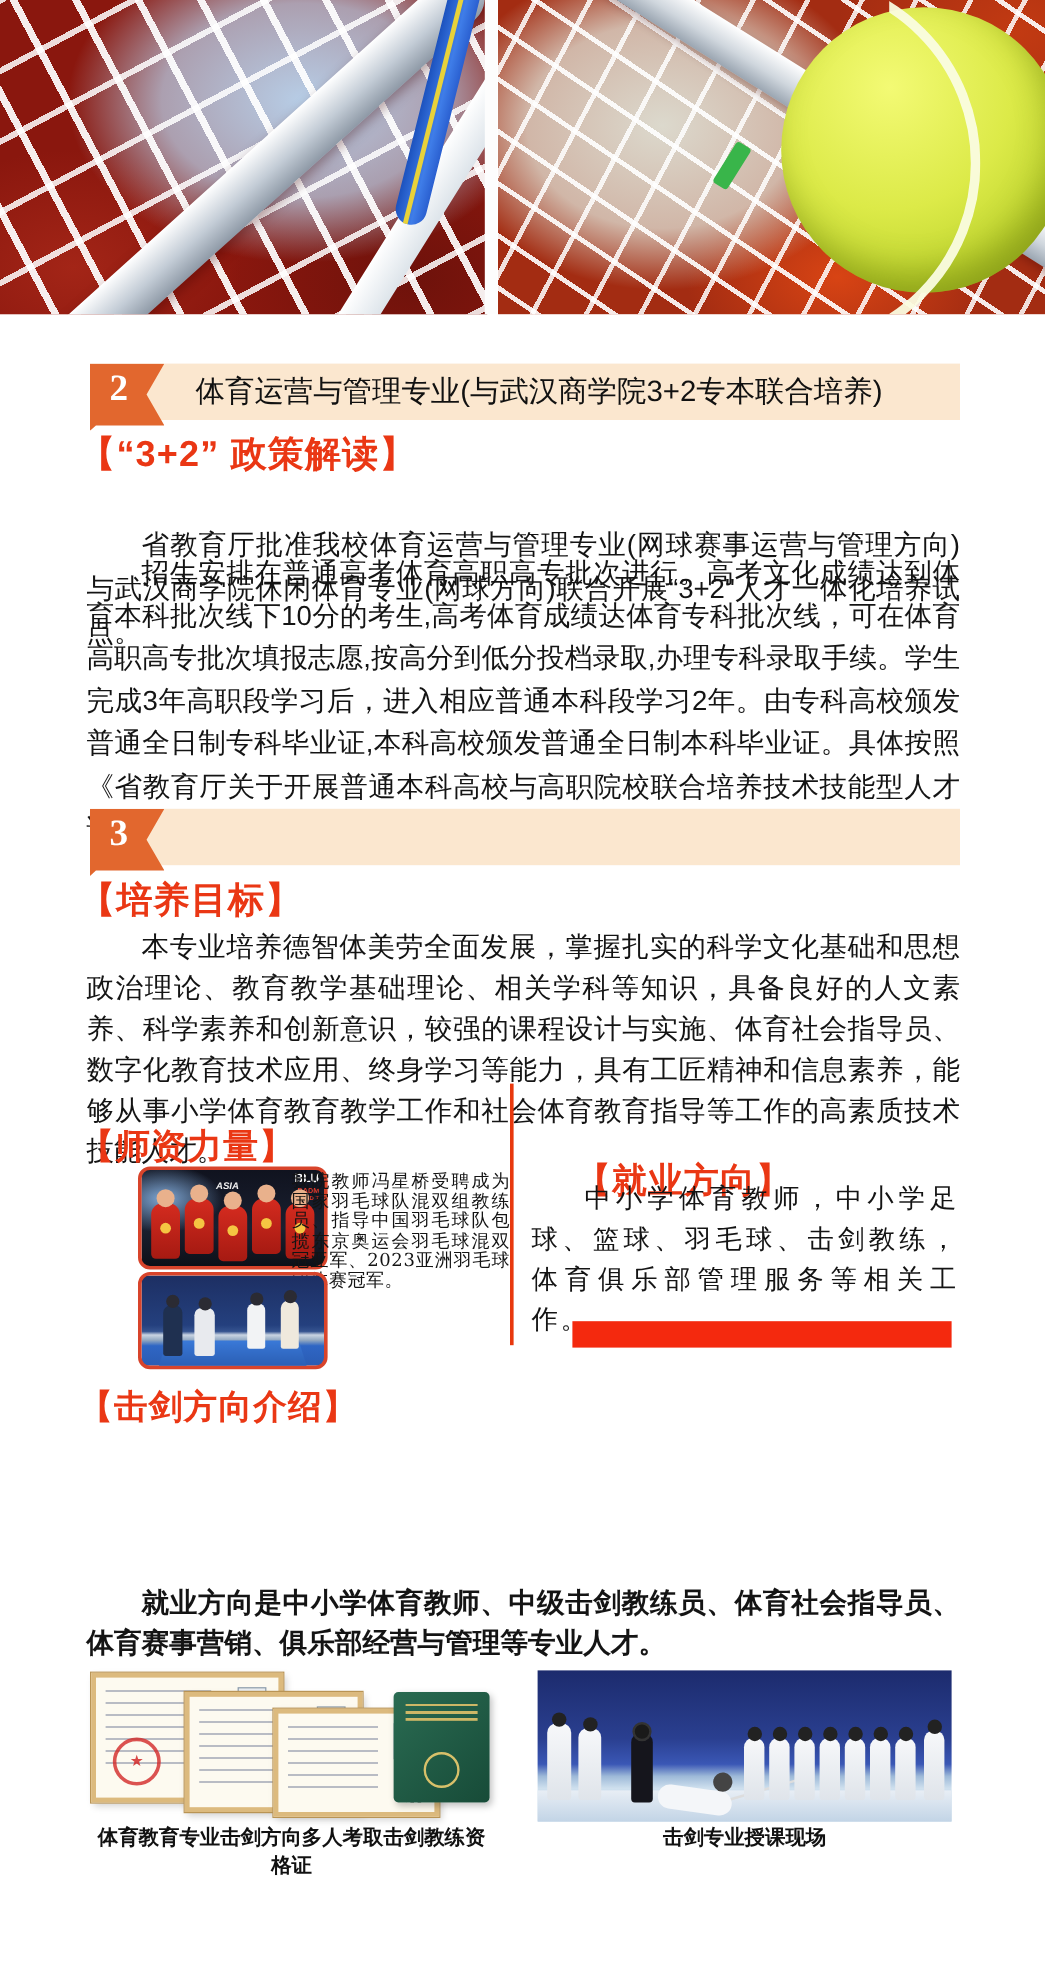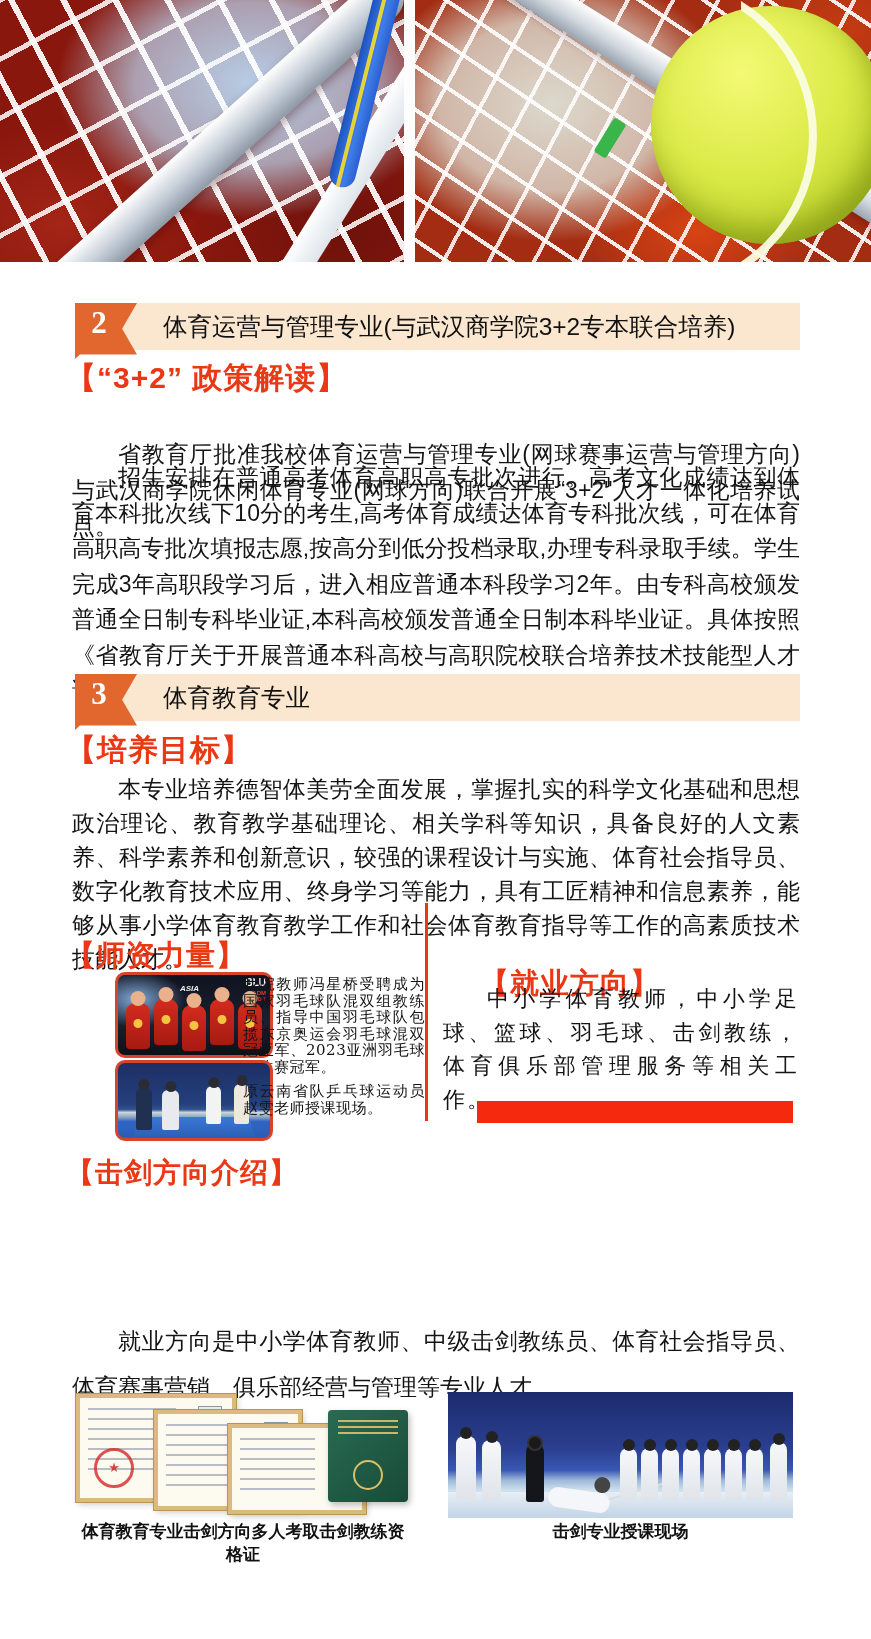--- a/index.html
+++ b/index.html
@@ -138,21 +138,20 @@
   </div>
 
   <div class="hd" style="left:66px;top:358px;font-size:30px;">【“3+2” 政策解读】</div>
   <div class="para" style="left:72px;top:400px;width:728px;margin-top:36px;">省教育厅批准我校体育运营与管理专业(网球赛事运营与管理方向)与武汉商学院休闲体育专业(网球方向)联合开展“3+2"人才一体化培养试点。</div>
   <div class="para" style="left:72px;top:460px;width:728px;line-height:35.5px;">招生安排在普通高考体育高职高专批次进行。高考文化成绩达到体育本科批次线下10分的考生,高考体育成绩达体育专科批次线，可在体育高职高专批次填报志愿,按高分到低分投档录取,办理专科录取手续。学生完成3年高职段学习后，进入相应普通本科段学习2年。由专科高校颁发普通全日制专科毕业证,本科高校颁发普通全日制本科毕业证。具体按照《省教育厅关于开展普通本科高校与高职院校联合培养技术技能型人才试点工作的通知》文件精神执行。</div>
 
   <div class="secbar" style="top:674px;">
     <div class="badge">
       <span>3</span>
     </div>
-    <div class="sec-title">体育教育专业</div>
   </div>
 
   <div class="hd" style="left:66px;top:730px;font-size:30px;">【培养目标】</div>
   <div class="para" style="left:72px;top:772px;width:728px;line-height:34px;">本专业培养德智体美劳全面发展，掌握扎实的科学文化基础和思想政治理论、教育教学基础理论、相关学科等知识，具备良好的人文素养、科学素养和创新意识，较强的课程设计与实施、体育社会指导员、数字化教育技术应用、终身学习等能力，具有工匠精神和信息素养，能够从事小学体育教育教学工作和社会体育教育指导等工作的高素质技术技能人才。</div>
 
   <div class="hd" style="left:66px;top:936px;font-size:29px;">【师资力量】</div>
 
   <div class="fphoto badminton">
     <span class="ph-txt" style="right:4px;top:3px;color:#fff;font-size:10px;">BLU</span>
     <span class="ph-txt" style="right:4px;top:15px;color:#e23a2a;font-size:6px;">BADM</span>
@@ -166,29 +165,28 @@
   </div>
   <div class="kai" style="position:absolute;left:243px;top:976px;width:182px;font-size:15px;line-height:16.5px;letter-spacing:.5px;text-align:justify;">我院教师冯星桥受聘成为国家羽毛球队混双组教练员、指导中国羽毛球队包揽东京奥运会羽毛球混双冠亚军、2023亚洲羽毛球团体赛冠军。</div>
 
   <div class="fphoto pingpong">
     <div class="pp-table"></div>
     <i class="person" style="left:18px;bottom:8px;width:16px;height:42px;background:#1f3050;"></i>
     <i class="person" style="left:44px;bottom:8px;width:17px;height:40px;background:#e8eaee;"></i>
     <i class="person" style="left:88px;bottom:14px;width:15px;height:38px;background:#f2f3f5;"></i>
     <i class="person" style="left:116px;bottom:14px;width:15px;height:40px;background:#efe9dd;"></i>
   </div>
-  <div class="kai" style="position:absolute;left:243px;top:1083px;width:182px;font-size:15px;line-height:17px;letter-spacing:.5px;text-align:justify;">原云南省队乒乓球运动员赵雯老师授课现场。</div>
 
   <div class="vdivider"></div>
   <div class="hd" style="left:480px;top:938px;font-size:29px;margin-top:26px;">【就业方向】</div>
   <div class="career-p">中小学体育教师，中小学足球、篮球、羽毛球、击剑教练，体育俱乐部管理服务等相关工作。</div>
   <div class="redbar"></div>
 
   <div class="hd" style="left:66px;top:1154px;font-size:28px;">【击剑方向介绍】</div>
-  <div class="para" style="left:72px;top:1318px;width:728px;line-height:46px;">就业方向是中小学体育教师、中级击剑教练员、体育社会指导员、体育赛事营销、俱乐部经营与管理等专业人才。</div>
+  <div class="para" style="left:72px;top:1318px;width:728px;line-height:34px;font-weight:bold;">就业方向是中小学体育教师、中级击剑教练员、体育社会指导员、体育赛事营销、俱乐部经营与管理等专业人才。</div>
 
   <div class="certs">
     <div class="cert" style="left:0;top:4px;width:152px;height:100px;">
       <div class="lines"></div>
       <div class="pic"></div>
       <div class="seal"></div>
       <div class="qr"></div>
     </div>
     <div class="cert" style="left:78px;top:20px;width:140px;height:92px;">
       <div class="lines"></div>

